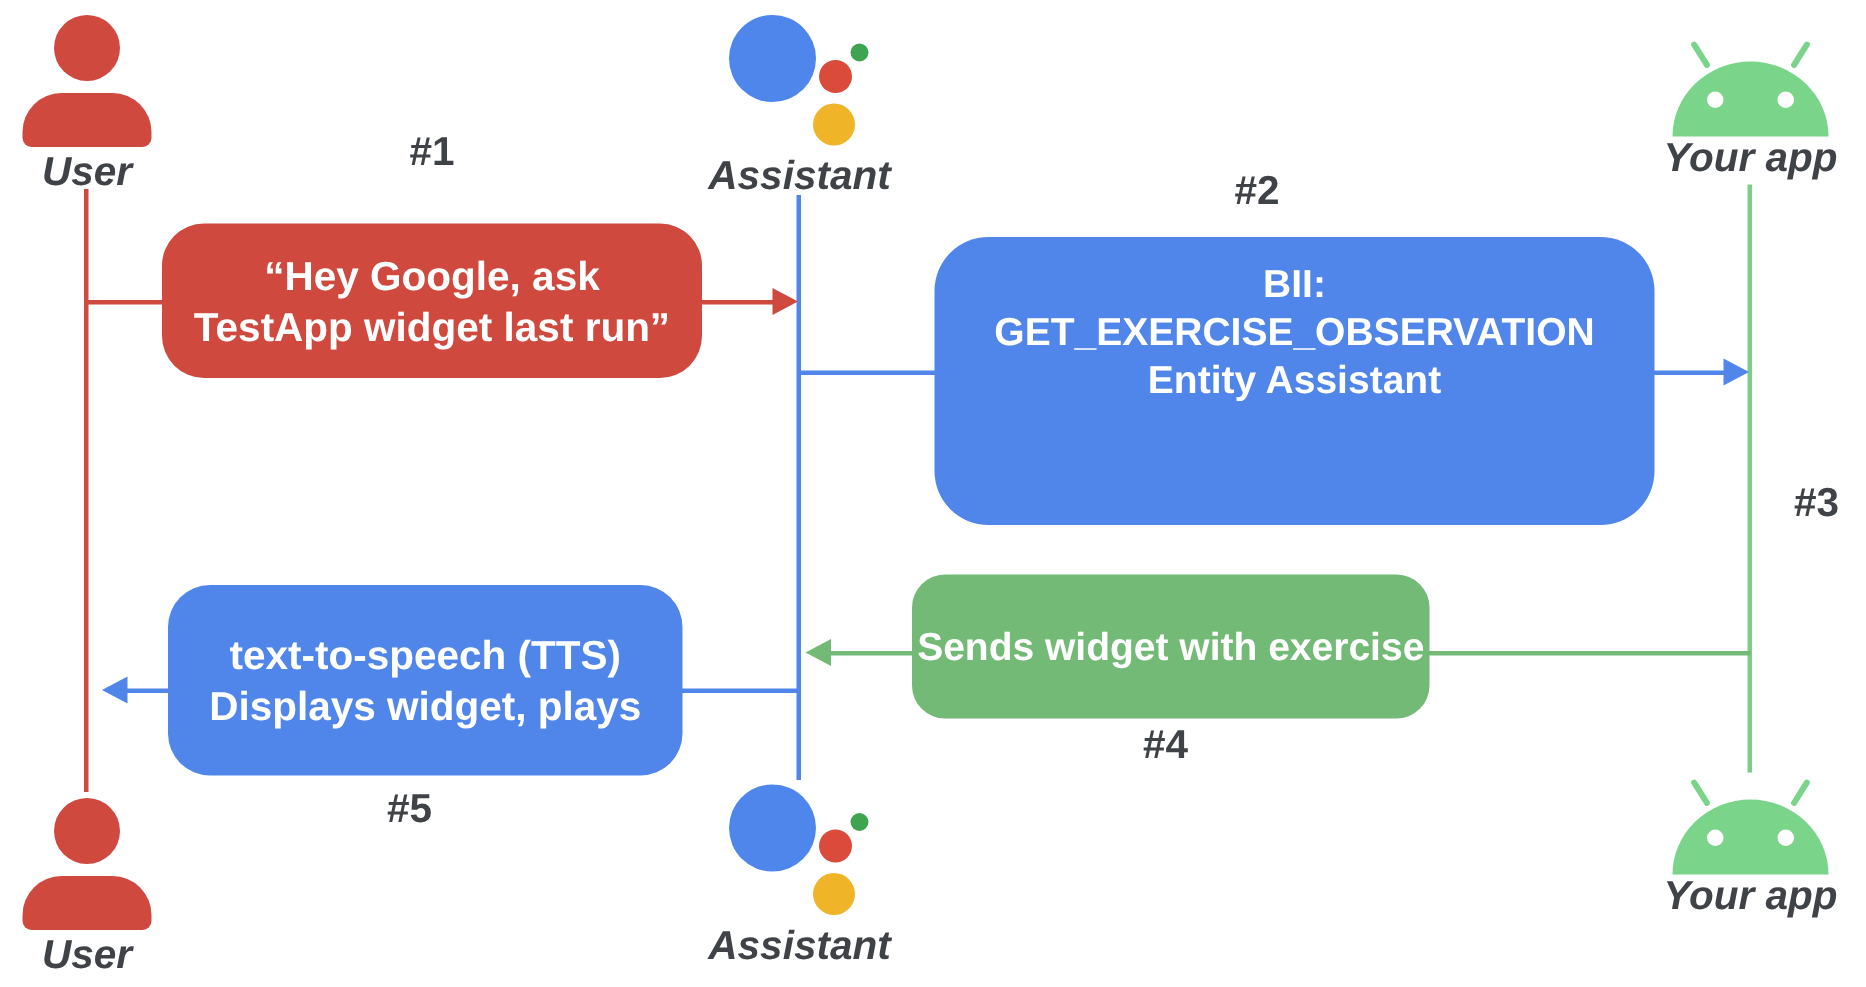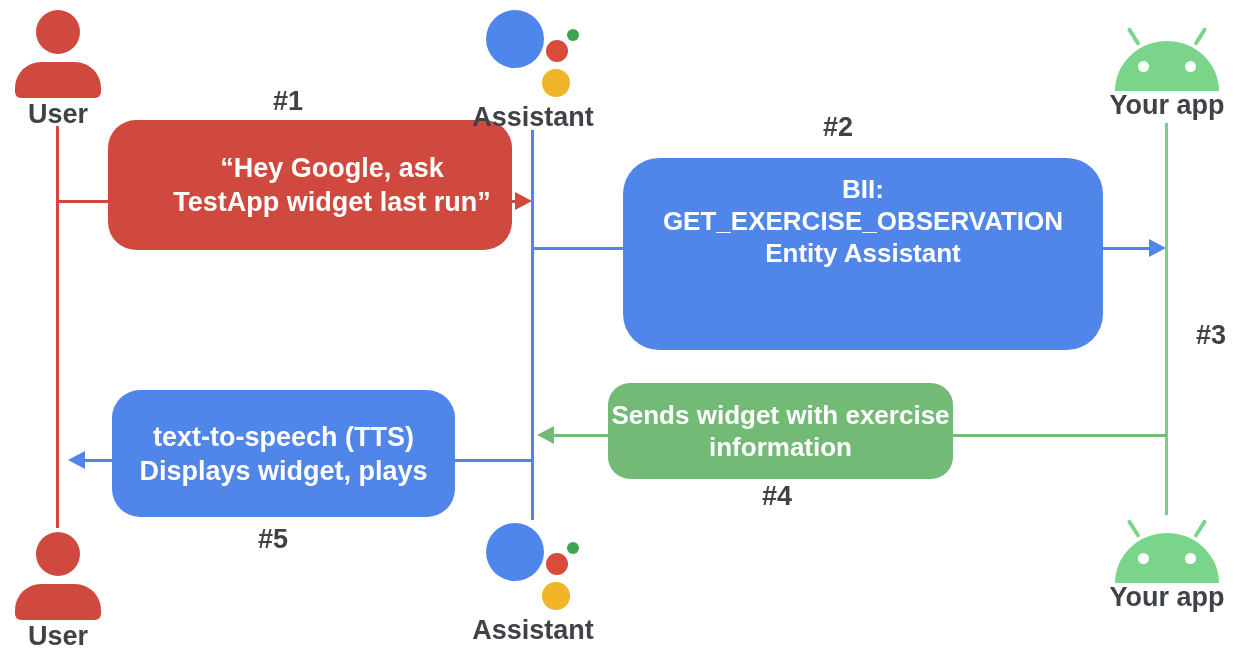--- a/index.html
+++ b/index.html
@@ -15,21 +15,21 @@
   .ltgreen-l{background:#7CCD86;}
   .green-l{background:#73BA77;}
   .ah{position:absolute;width:0;height:0;z-index:1;}
   .ah.right{border-top:9px solid transparent;border-bottom:9px solid transparent;}
   .ah.left{border-top:9px solid transparent;border-bottom:9px solid transparent;}
   .ah.right.red-a{border-left:17px solid #D0493E;}
   .ah.right.blue-a{border-left:17px solid #5085EA;}
   .ah.left.blue-a{border-right:17px solid #5085EA;}
   .ah.left.green-a{border-right:17px solid #73BA77;}
   
-  .actor{position:absolute;display:flex;flex-direction:column;align-items:center;z-index:3;}
+  .actor{position:absolute;display:flex;flex-direction:column;align-items:center;z-index:3;font-style:italic;}
   .actor-label{color:#3F4347;font-size:27px;line-height:28px;white-space:nowrap;}
   
   .person{display:flex;flex-direction:column;align-items:center;}
   .person-head{width:44px;height:44px;border-radius:50%;background:#D0493E;}
   .person-body{width:86px;height:36px;margin-top:8px;border-radius:26px 26px 6px 6px;background:#D0493E;}
   .person + .actor-label{margin-top:2px;}
   
   .alogo{position:relative;width:94px;height:87px;}
   .alogo .c{position:absolute;border-radius:50%;}
   .alogo .c-blue{left:0;top:0;width:58px;height:58px;background:#4E86EC;}
@@ -47,21 +47,21 @@
   .droid .eye.e-left{left:23px;}
   .droid .eye.e-right{right:23px;}
   .droid + .actor-label{margin-top:0;}
   
   .msg{position:absolute;z-index:2;color:#ffffff;text-align:center;
        display:flex;flex-direction:column;justify-content:center;align-items:center;}
   .msg .ln{width:100%;}
   .box-red{background:#D0493E;border-radius:28px;}
   .box-blue{background:#5085EA;border-radius:28px;}
   .box-green{background:#73BA77;border-radius:22px;}
-  #box1{left:108px;top:120px;width:360px;height:130px;font-size:27px;line-height:34px;padding-left:44px;}
+  #box1{left:108px;top:149px;width:360px;height:103px;font-size:27px;line-height:34px;}
   #box2{left:623px;top:158px;width:480px;height:192px;font-size:26px;line-height:32px;
         justify-content:flex-start;padding-top:15px;box-sizing:border-box;border-radius:36px;}
   #box4{left:608px;top:383px;width:345px;height:96px;font-size:26px;line-height:32px;}
   #box5{left:112px;top:390px;width:343px;height:127px;font-size:27px;line-height:34px;}
   
   .badge{position:absolute;width:80px;text-align:center;color:#3F4347;font-size:27px;z-index:3;}
 </style>
 </head>
 <body>
 
@@ -149,21 +149,20 @@
   </div>
 
   <div class="msg box-blue" id="box2">
     <div class="ln">BII:</div>
     <div class="ln">GET_EXERCISE_OBSERVATION</div>
     <div class="ln">Entity Assistant</div>
   </div>
 
   <div class="msg box-green" id="box4">
     <div class="ln">Sends widget with exercise</div>
-    <div class="ln">information</div>
   </div>
 
   <div class="msg box-blue" id="box5">
     <div class="ln">text-to-speech (TTS)</div>
     <div class="ln">Displays widget, plays</div>
   </div>
 
   <div class="badge" style="left:248px;top:86px;">#1</div>
   <div class="badge" style="left:798px;top:112px;">#2</div>
   <div class="badge" style="left:1171px;top:320px;">#3</div>

